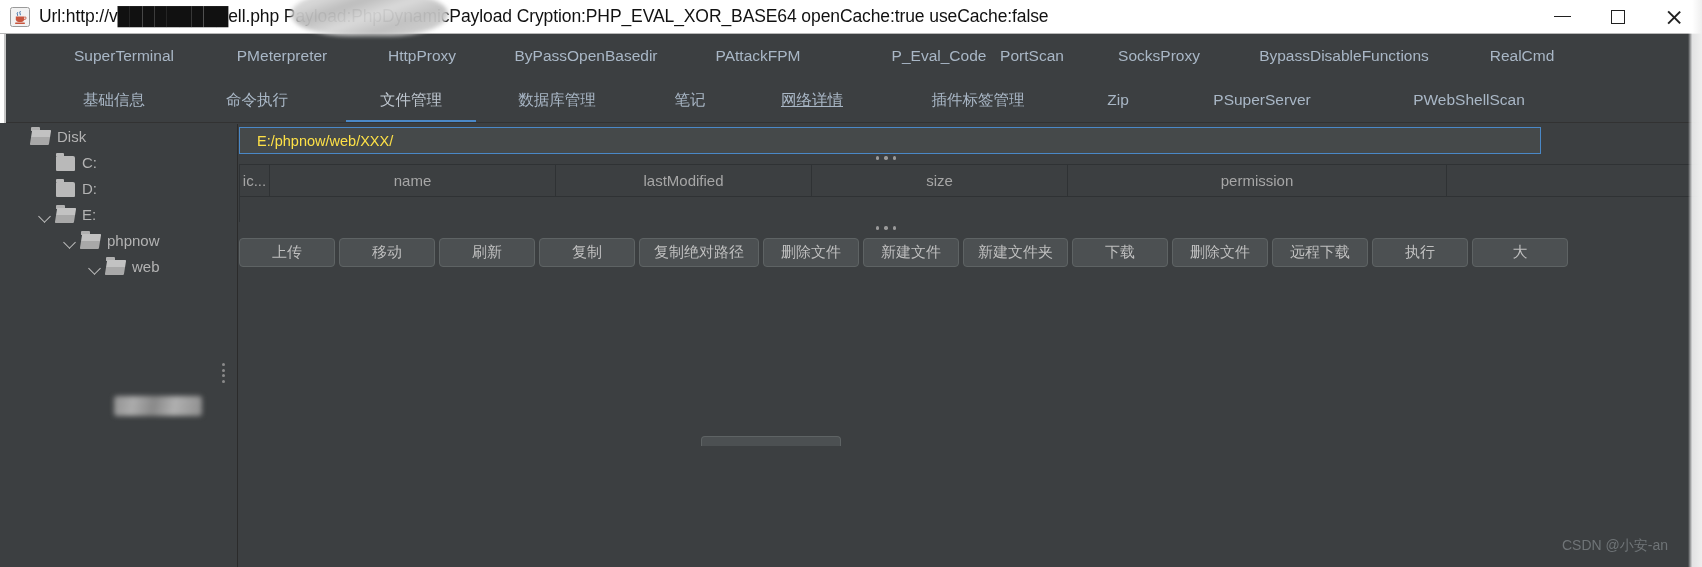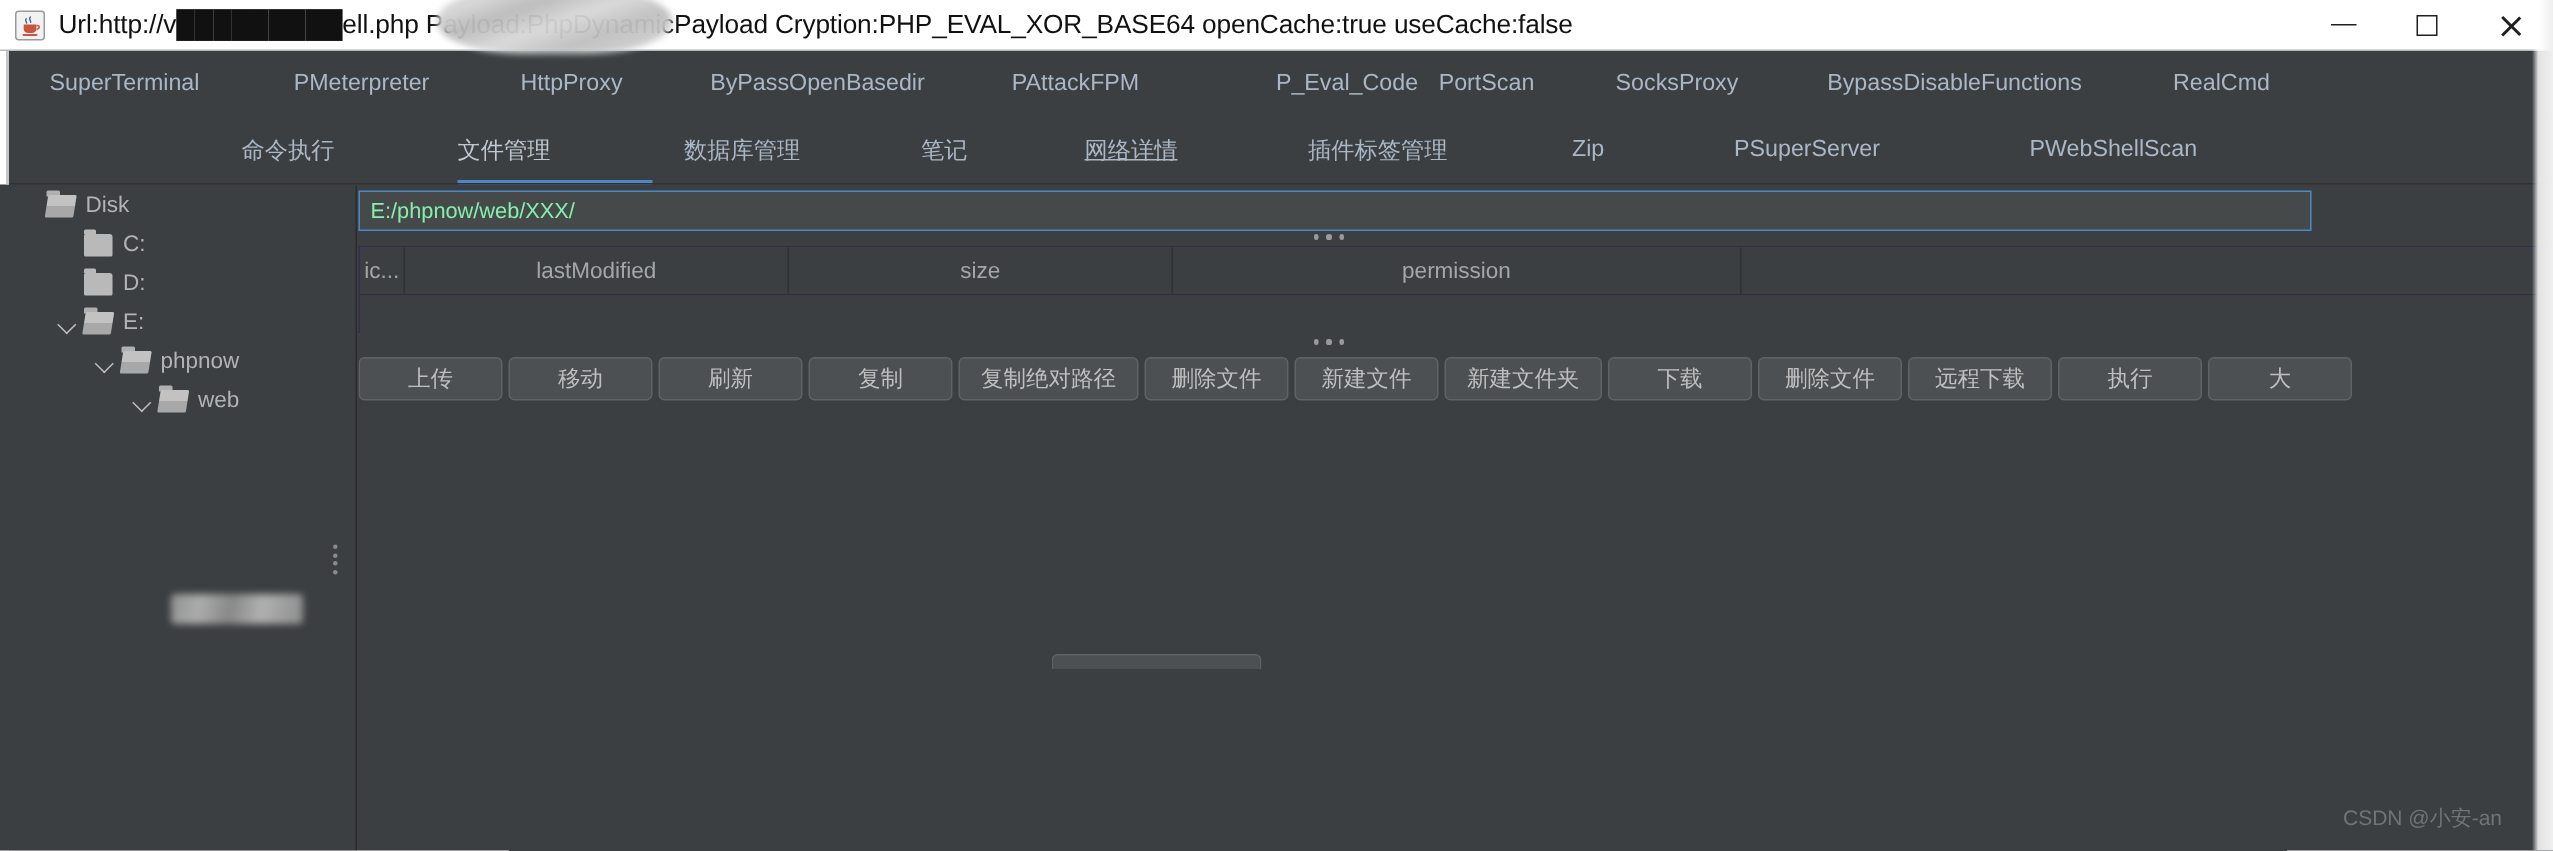--- a/index.html
+++ b/index.html
@@ -129,25 +129,26 @@
     content: "";
     position: absolute;
     left: 0; bottom: 0;
     width: 1702px; height: 1px;
     background: #323232;
   }
 
   .tab {
     display: flex;
     align-items: center;
-    justify-content: flex-start;
+    justify-content: center;
     color: #a9b7c6;
     white-space: nowrap;
     position: relative;
     box-sizing: border-box;
+    margin-left: 41px;
   }
   .tabrow-1 .tab { font-size: 15.5px; }
   .tabrow-2 .tab { font-size: 15.5px; }
   .tabrow-2 .tab.active { color: #bfc7d0; }
   .tab .underline {
     display: none;
   }
   .tabrow-2 .tab.active .underline {
     display: block;
     position: absolute;
@@ -301,24 +302,24 @@
     left: 0; top: 3px;
     width: 1302px;
     height: 27px;
   }
   .path-input {
     width: 100%;
     height: 27px;
     box-sizing: border-box;
     background: #45494a;
     border: 1px solid #4a88c7;
-    color: #86efac;
+    color: #fde047;
     font-size: 14.5px;
     font-family: "Liberation Sans", "DejaVu Sans", sans-serif;
-    padding: 0 7px;
+    padding: 0 17px;
     outline: none;
   }
 
   .dots-h {
     position: absolute;
     width: 20px;
     height: 4px;
     display: flex;
     justify-content: space-between;
     align-items: center;
@@ -477,20 +478,23 @@
       </div>
       <div class="tab" style="position: absolute; top: 0px; height: 43px; transform: translateX(-50%); left: 1303px;">
         <span>BypassDisableFunctions</span>
       </div>
       <div class="tab" style="position: absolute; top: 0px; height: 43px; transform: translateX(-50%); left: 1481px;">
         <span>RealCmd</span>
       </div>
     </div>
 
   <div class="tabrow tabrow-2" id="function-tabs">
+      <div class="tab" style="position: absolute; top: 0px; height: 46px; width: 96px; left: 25px;">
+        <span>基础信息</span>
+      </div>
       <div class="tab" style="position: absolute; top: 0px; height: 46px; width: 110px; left: 161px;">
         <span>命令执行</span>
       </div>
       <div class="tab active" style="position: absolute; top: 0px; height: 46px; width: 130px; left: 305px;">
         <span>文件管理</span>
         <span class="underline"></span>
       </div>
       <div class="tab" style="position: absolute; top: 0px; height: 46px; width: 120px; left: 456px;">
         <span>数据库管理</span>
       </div>
@@ -574,20 +578,23 @@
       <div class="dots-h dots-top">
         <i></i>
           <i></i>
           <i></i>
       </div>
 
       <div class="table-wrap">
         <div class="thead" id="table-head">
             <div class="th" style="width: 30px; flex: 0 0 30px;">
               <span>ic...</span>
+            </div>
+            <div class="th" style="width: 286px; flex: 0 0 286px;">
+              <span>name</span>
             </div>
             <div class="th" style="width: 256px; flex: 0 0 256px;">
               <span>lastModified</span>
             </div>
             <div class="th" style="width: 256px; flex: 0 0 256px;">
               <span>size</span>
             </div>
             <div class="th" style="width: 379px; flex: 0 0 379px;">
               <span>permission</span>
             </div>

